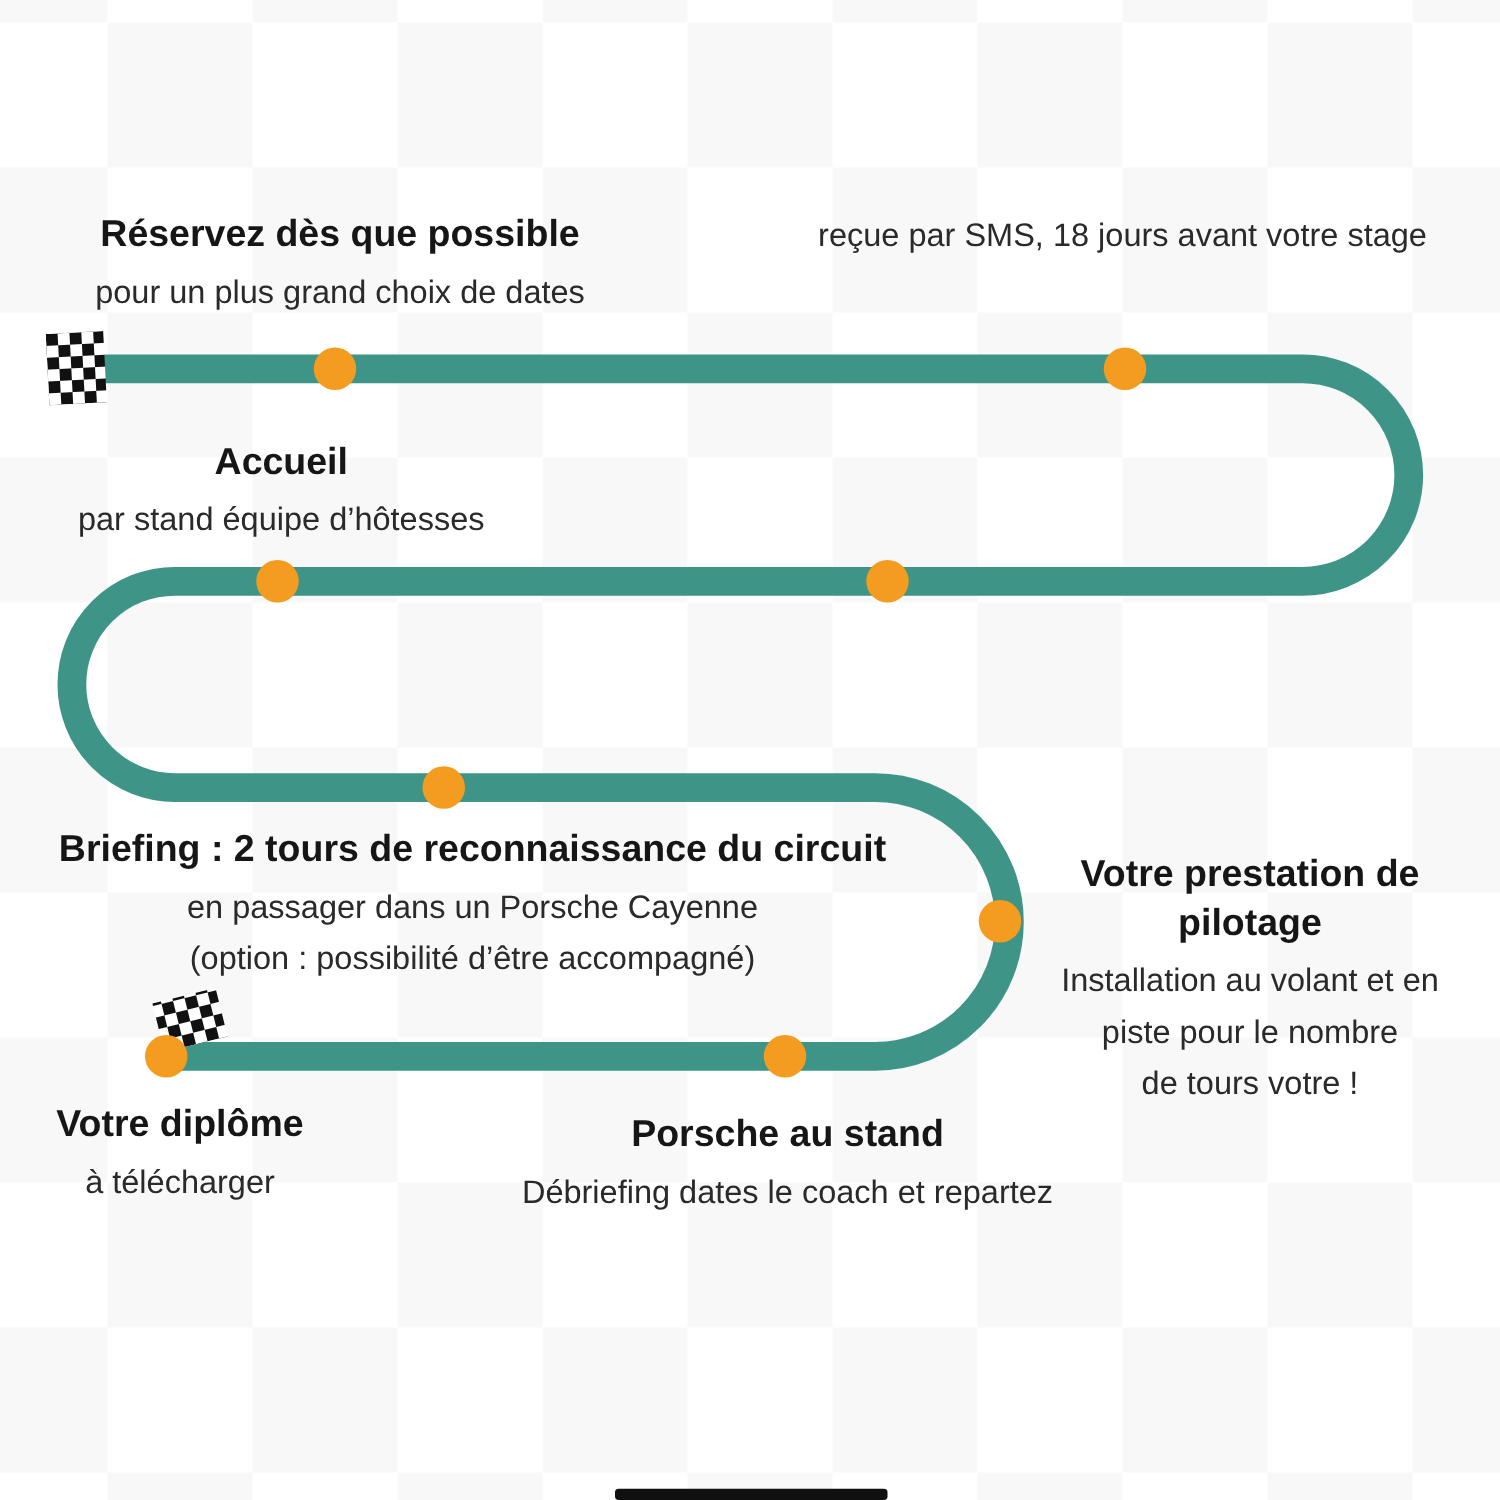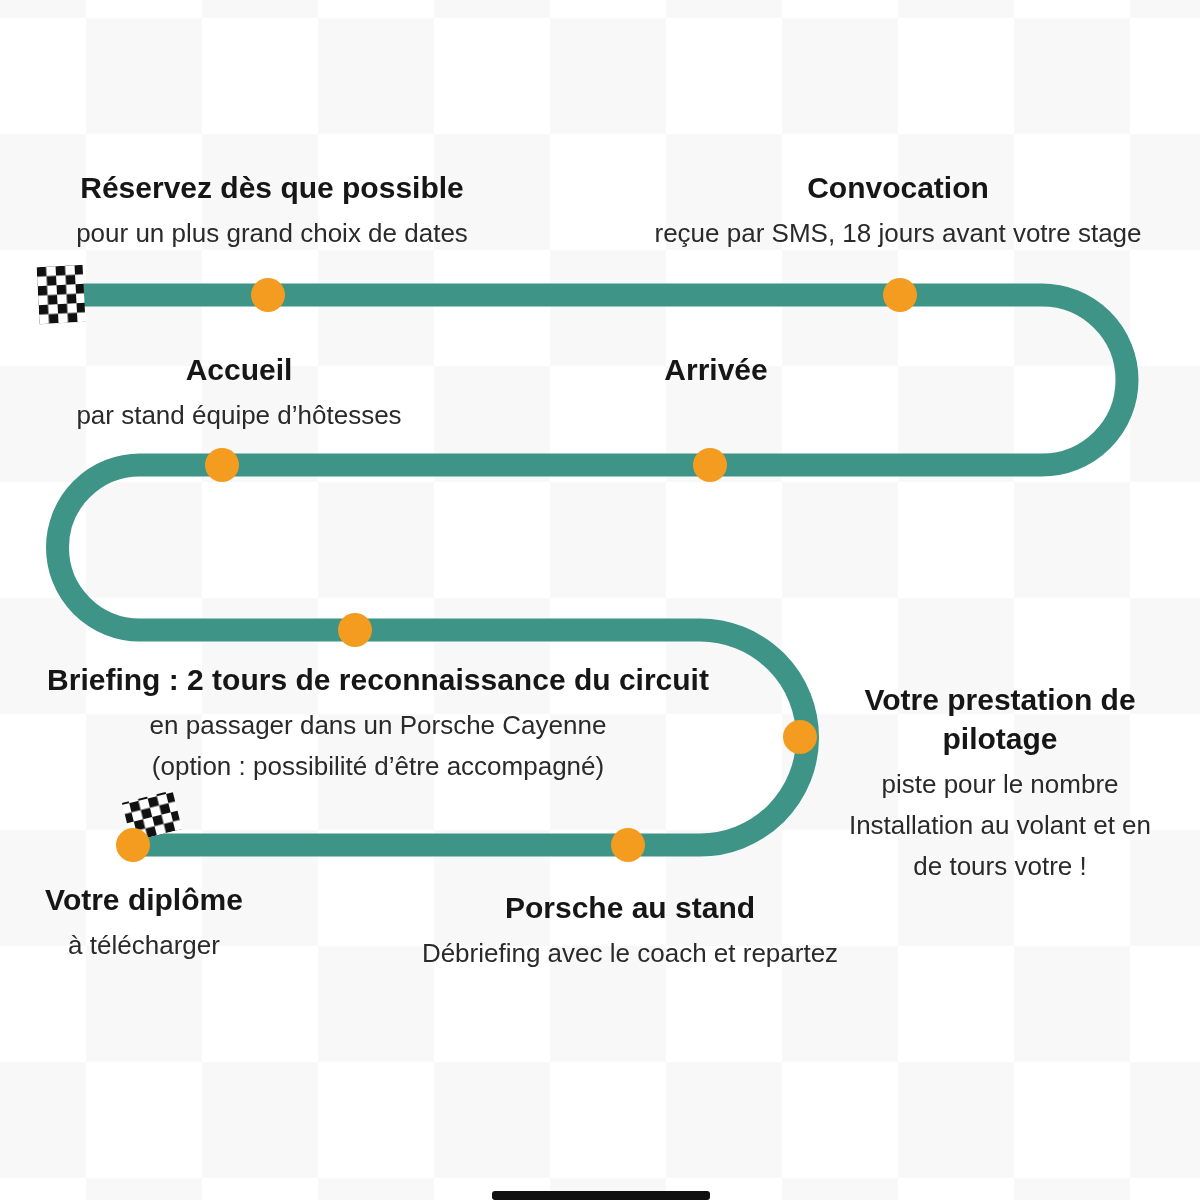--- a/index.html
+++ b/index.html
@@ -72,49 +72,47 @@
   <circle cx="628" cy="845" r="17" fill="#F39C1F"></circle>
   <circle cx="133" cy="845" r="17" fill="#F39C1F"></circle>
 </svg>
 
 <div class="step" style="left:272px;top:168px;width:560px">
   <div class="title nowrap">Réservez dès que possible</div>
   <div class="desc">pour un plus grand choix de dates</div>
 </div>
 
 <div class="step" style="left:898px;top:168px;width:580px">
-  <div class="title nowrap">Convocation</div>
   <div class="desc">reçue par SMS, 18 jours avant votre stage</div>
 </div>
 
-<div class="step" style="left:239px;top:350px;width:420px">
+<div class="step" style="left:225px;top:350px;width:420px">
   <div class="title nowrap">Accueil</div>
   <div class="desc">par stand équipe d’hôtesses</div>
 </div>
 
 <div class="step" style="left:716px;top:350px;width:520px">
-  <div class="title nowrap">Arrivée</div>
 </div>
 
 <div class="step" style="left:378px;top:660px;width:780px">
   <div class="title nowrap">Briefing : 2 tours de reconnaissance du circuit</div>
   <div class="desc">en passager dans un Porsche Cayenne</div>
   <div class="desc">(option : possibilité d’être accompagné)</div>
 </div>
 
 <div class="step" style="left:1000px;top:680px;width:330px">
   <div class="title">Votre prestation de pilotage</div>
+  <div class="desc">Installation au volant et en</div>
   <div class="desc">piste pour le nombre</div>
-  <div class="desc">Installation au volant et en</div>
   <div class="desc">de tours votre !</div>
 </div>
 
 <div class="step" style="left:630px;top:888px;width:560px">
   <div class="title nowrap">Porsche au stand</div>
-  <div class="desc">Débriefing avec le coach et repartez</div>
+  <div class="desc">Débriefing dates le coach et repartez</div>
 </div>
 
 <div class="step" style="left:144px;top:880px;width:300px">
   <div class="title nowrap">Votre diplôme</div>
   <div class="desc">à télécharger</div>
 </div>
 
 <div class="bottom-bar"></div>
 
 </body></html>

